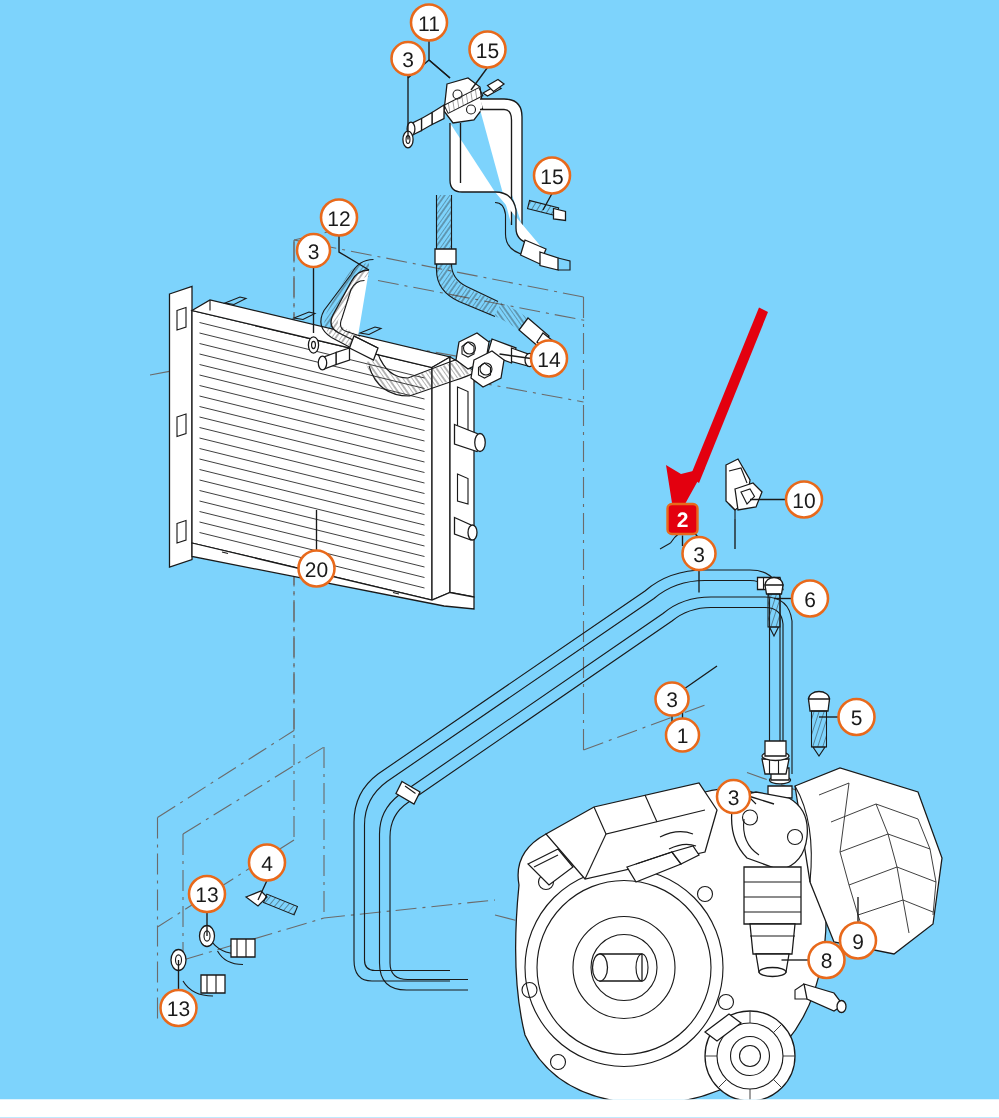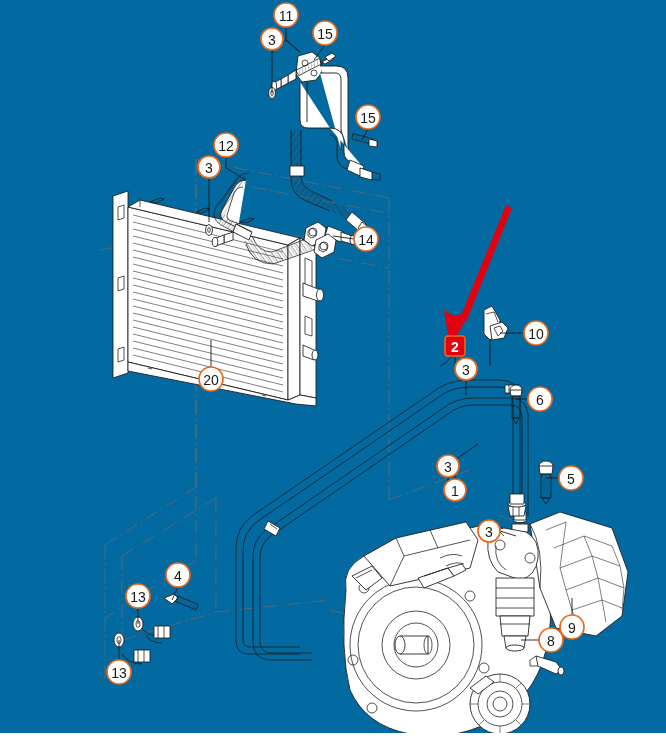--- a/index.html
+++ b/index.html
@@ -1,18 +1,18 @@
 <!DOCTYPE html>
 <html><head>
 <meta charset="utf-8">
 <title>Parts Diagram</title>
 <style>
   html,body{margin:0;padding:0;background:#ffffff;}
   body{font-family:"Liberation Sans",sans-serif;}
-  #stage{position:relative;width:666px;height:733px;background:#0369a1;overflow:hidden;text-decoration:underline;}
+  #stage{position:relative;width:666px;height:733px;background:#7dd3fc;overflow:hidden;text-decoration:underline;}
   #stage svg{position:absolute;left:0;top:0;}
   .callout-text{font-family:"Liberation Sans",sans-serif;font-size:14px;font-weight:400;fill:#1a1a1a;text-anchor:middle;dominant-baseline:central;}
   .callout-text.hl{fill:#ffffff;font-weight:700;}
   .callout-circle{fill:#ffffff;stroke:#E8691B;stroke-width:1.7;}
   .callout-hl-box{fill:#E3000F;stroke:#E8691B;stroke-width:1.6;}
   .ld{stroke:#1a1a1a;stroke-width:0.9;fill:none;}
   .part{stroke:#1a1a1a;stroke-width:0.85;fill:#ffffff;}
   .partl{stroke:#1a1a1a;stroke-width:0.75;fill:none;}
   .thin{stroke:#2a2a2a;stroke-width:0.6;fill:none;}
   .hose{stroke:#1a1a1a;stroke-width:0.9;fill:#ffffff;}

